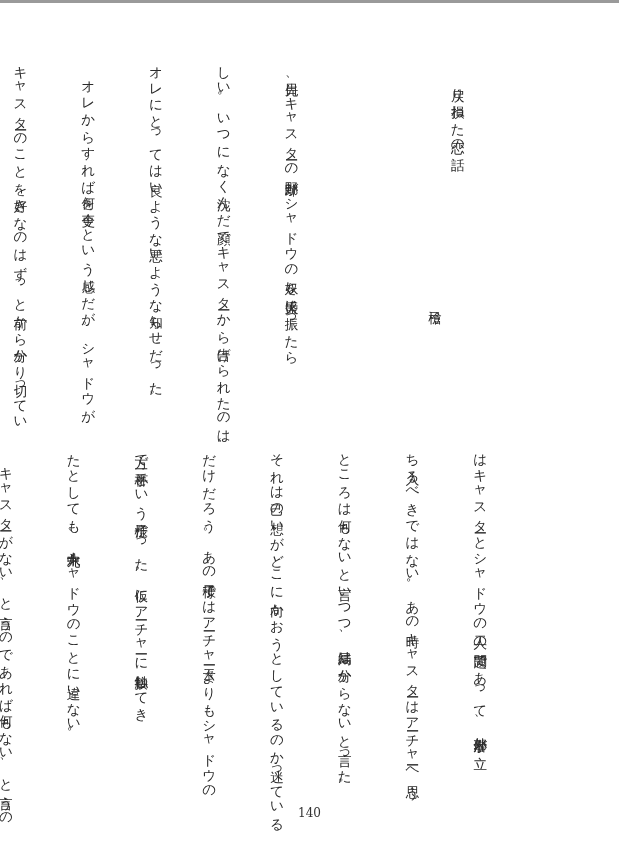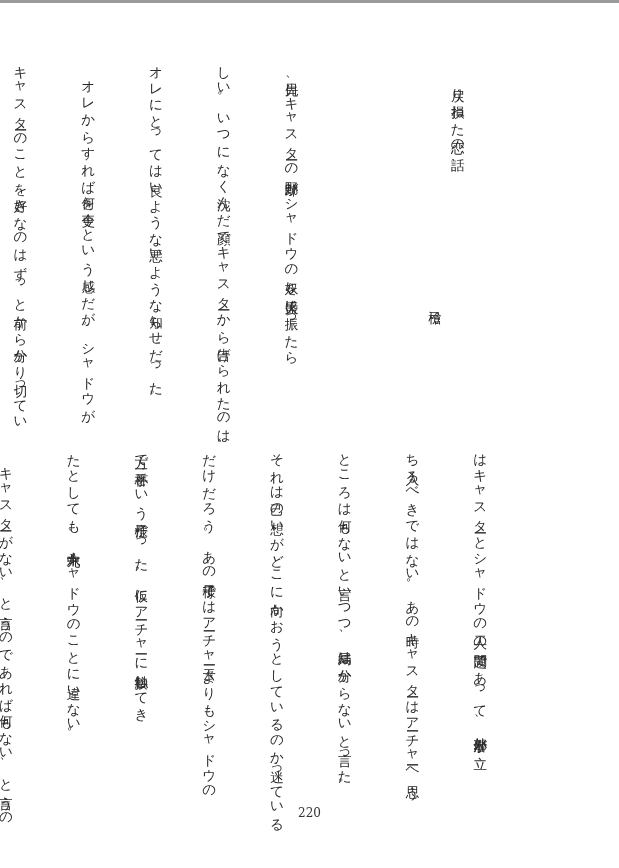--- a/index.html
+++ b/index.html
@@ -70,13 +70,13 @@
   
   
   
   
   
   
   
   
 </div>
 
-<div class="page-number">220</div>
+<div class="page-number">140</div>
 
 </body></html>

